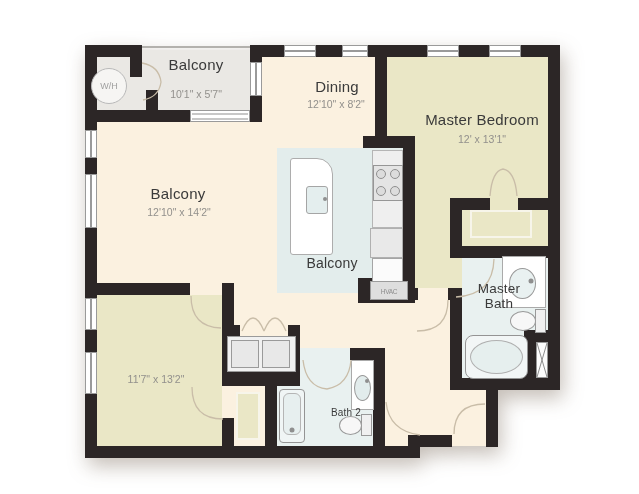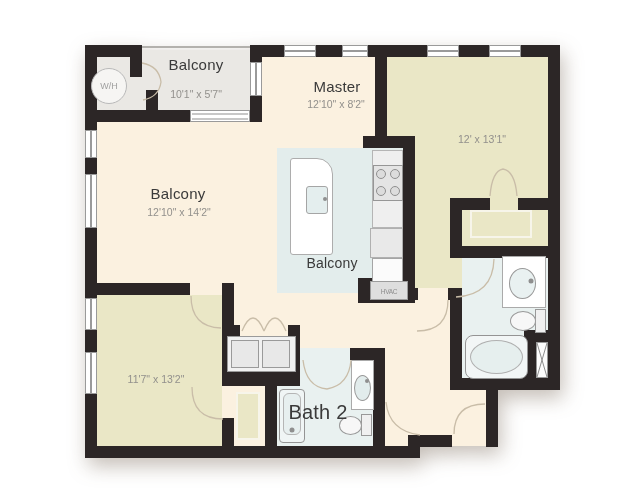--- a/index.html
+++ b/index.html
@@ -161,25 +161,27 @@
     <g fill="#8f8f8f" stroke="none">
       <circle cx="325" cy="199" r="2"></circle>
       <circle cx="531" cy="281" r="2.5"></circle>
       <circle cx="367" cy="381" r="2"></circle>
       <circle cx="292" cy="430" r="2.5"></circle>
     </g>
   </svg>
 
   <div class="lbl" style="left:196px;top:64px;">Balcony</div>
   <div class="dim" style="left:196px;top:94px;">10'1" x 5'7"</div>
-  <div class="lbl" style="left:337px;top:86px;">Master</div>
+  <div class="lbl" style="left:337px;top:86px;">Dining</div>
   <div class="dim" style="left:336px;top:104px;">12'10" x 8'2"</div>
+  <div class="lbl" style="left:482px;top:119px;">Master Bedroom</div>
   <div class="dim" style="left:482px;top:139px;">12' x 13'1"</div>
   <div class="lbl" style="left:178px;top:193px;">Balcony</div>
   <div class="dim" style="left:179px;top:212px;">12'10" x 14'2"</div>
   <div class="lbl" style="left:332px;top:263px;font-size:14px;">Balcony</div>
+  <div class="lbl lbl-sm" style="left:499px;top:296px;">Master Bath</div>
   <div class="dim" style="left:156px;top:379px;">11'7" x 13'2"</div>
-  <div class="lbl" style="left:318px;top:412px;font-size:20px;">Bath 2</div>
+  <div class="lbl" style="left:346px;top:412px;font-size:10px;">Bath 2</div>
   <div class="tiny" style="left:109px;top:86px;">W/H</div>
   <div class="micro" style="left:389px;top:291px;">HVAC</div>
 
  </div>
 </div>
 
 </body></html>

